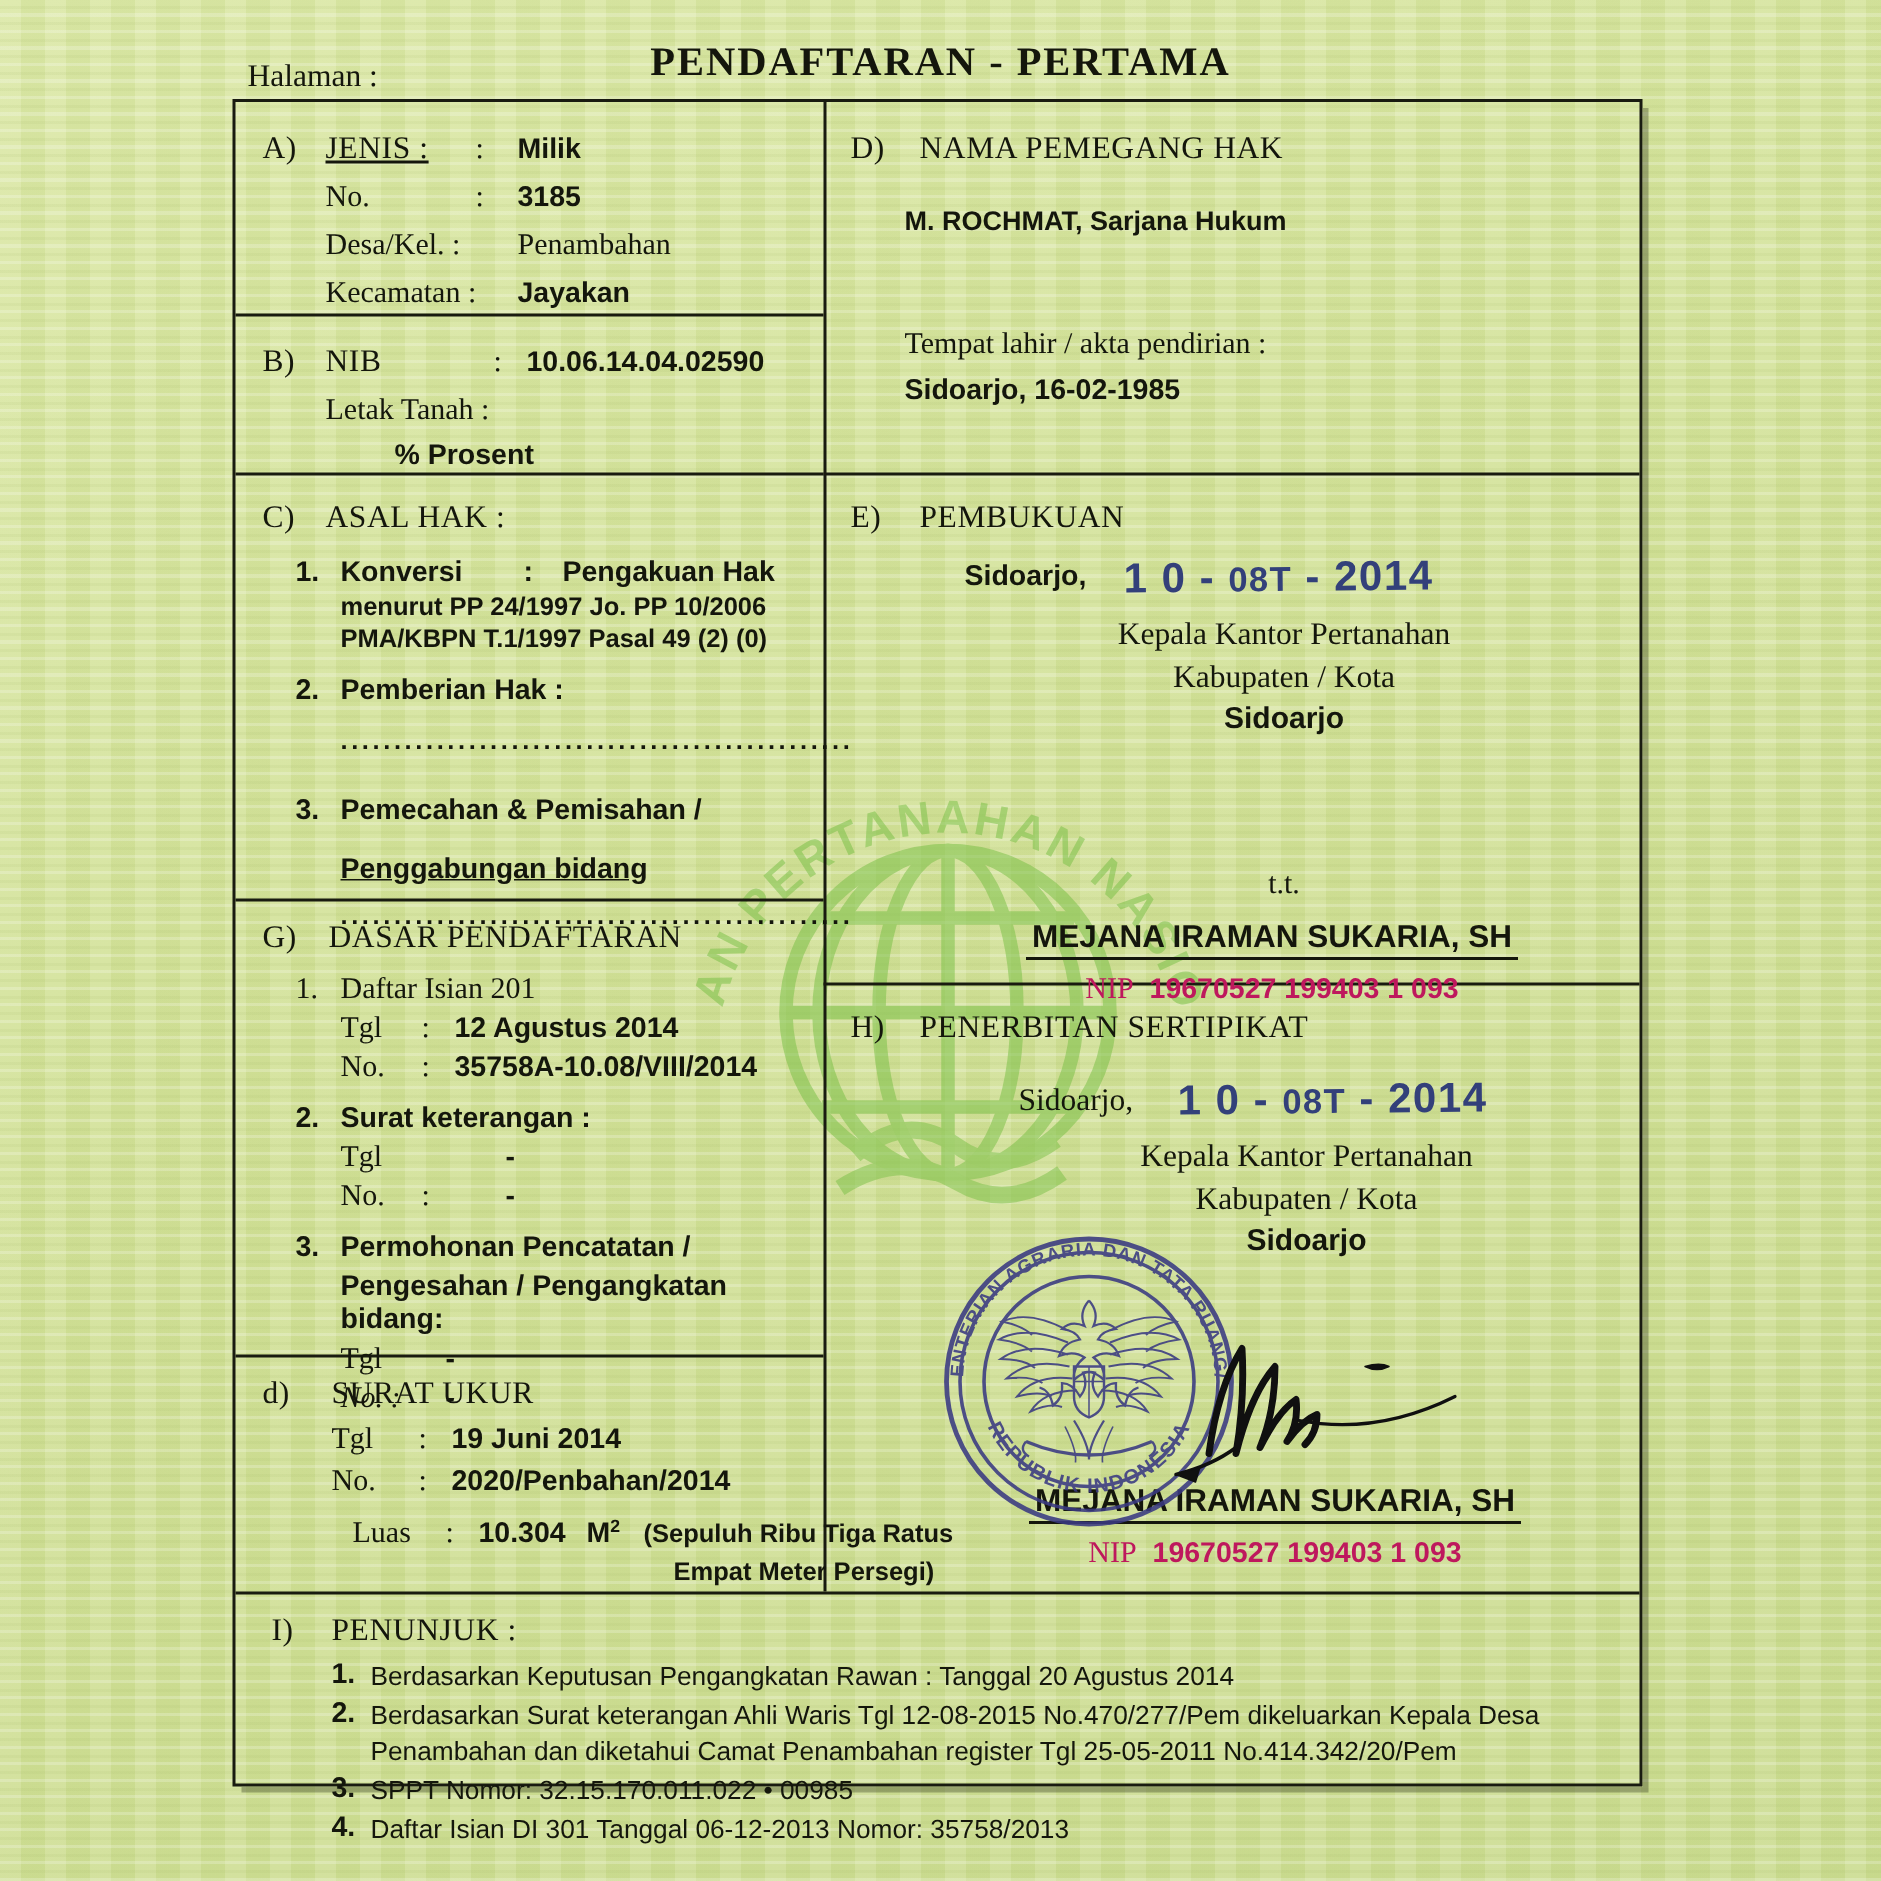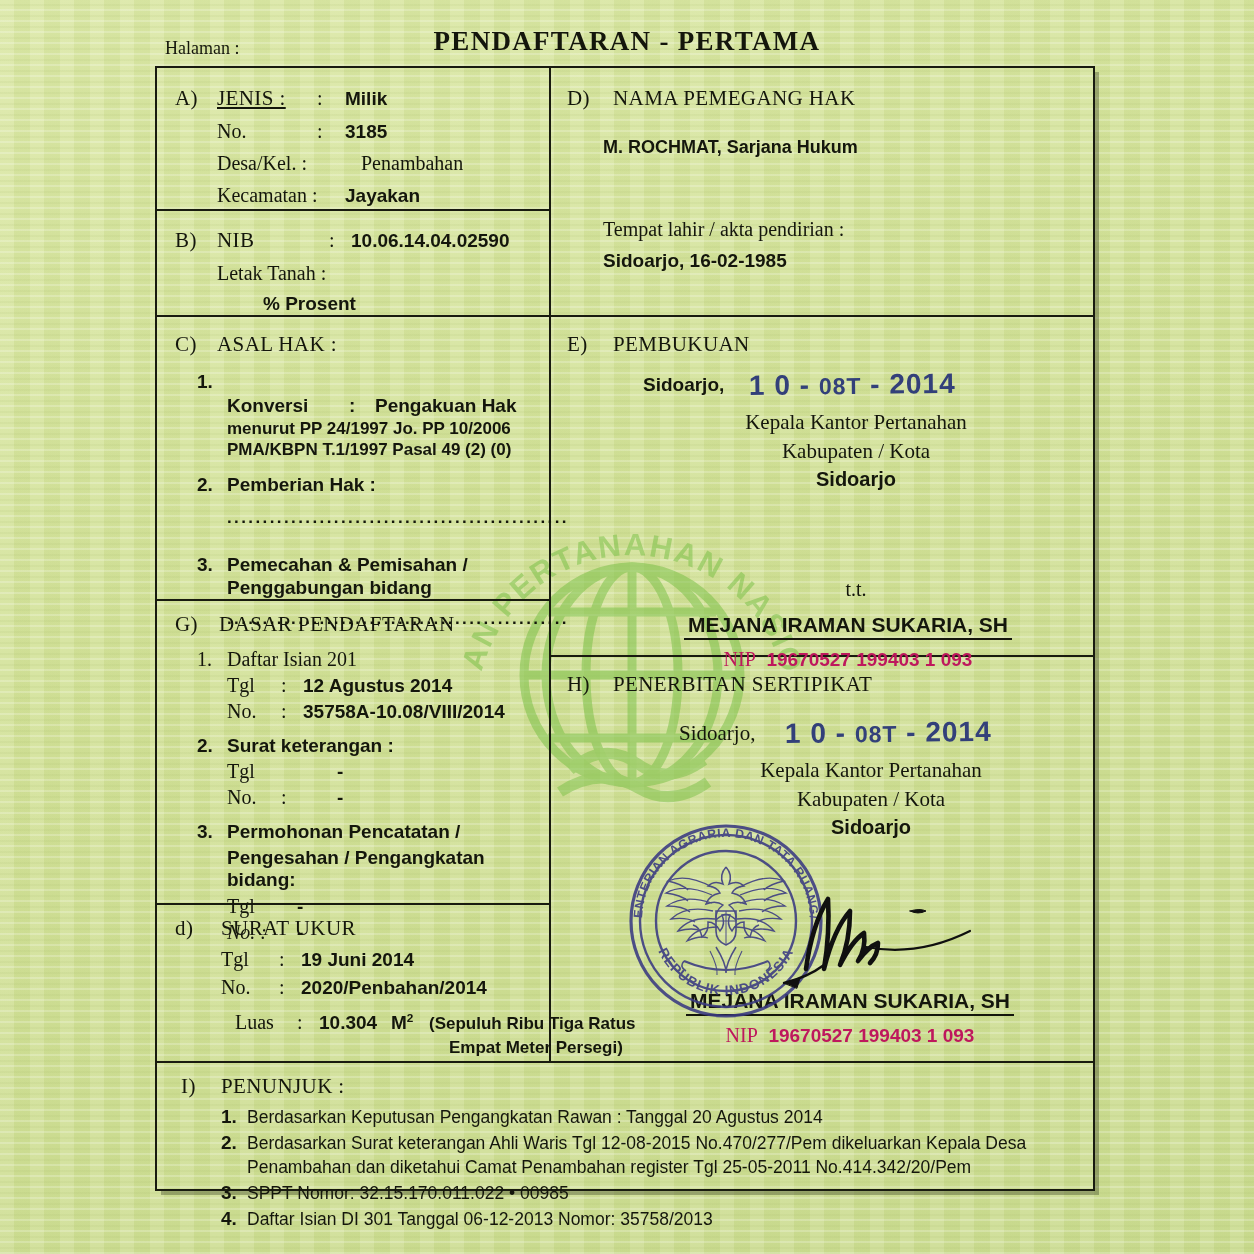--- a/index.html
+++ b/index.html
@@ -69,21 +69,21 @@
     text-align: center;
     font-size: 27px;
     font-weight: bold;
     letter-spacing: 1.3px;
     color: #14160c;
     font-family: "Liberation Serif", serif;
   }
   #halaman {
     position: absolute;
     left: 165px; top: 38px;
-    font-size: 18px;
+    font-size: 21px;
     color: #14160c;
   }
 
   
   .sec { position: absolute; color: #14160c; }
   .hdr    { font-family: "Liberation Serif", serif; font-size: 21px; letter-spacing: .4px; }
 
   .row { display: flex; align-items: baseline; }
 
   .lbl-serif { font-family: "Liberation Serif", serif; font-size: 20px; }
@@ -194,21 +194,21 @@
       <span class="hdr" style="width:42px;">A)</span>
       <span class="hdr" style="width:100px;text-decoration:underline;">JENIS :</span>
       <span class="lbl-serif" style="width:28px;">:</span>
       <span class="val-bold">Milik</span>
     </div>
     <div class="row" style="margin-bottom:9px; padding-left:42px;">
       <span class="lbl-serif" style="width:100px;">No.</span>
       <span class="lbl-serif" style="width:28px;">:</span>
       <span class="val-bold">3185</span>
     </div>
-    <div class="row" style="margin-bottom:9px; padding-left:42px;gap:16px;">
+    <div class="row" style="margin-bottom:9px; padding-left:42px;">
       <span class="lbl-serif" style="width:128px;">Desa/Kel. :</span>
       <span class="val-serif">Penambahan</span>
     </div>
     <div class="row" style="padding-left:42px;">
       <span class="lbl-serif" style="width:128px;">Kecamatan :</span>
       <span class="val-bold">Jayakan</span>
     </div>
   </div>
 
   <div class="sec" style="left:18px; top:160px; width:370px;">
@@ -228,39 +228,39 @@
 
   <div class="sec" style="left:18px; top:264px; width:370px;">
     <div class="row" style="margin-bottom:14px;">
       <span class="hdr" style="width:42px;">C)</span>
       <span class="hdr">ASAL HAK :</span>
     </div>
 
     <div class="item" style="padding-left:22px; margin-bottom:2px;">
       <span class="num">1.</span>
       <span>
-        <span class="val-bold" style="display:inline-block; width:122px;margin-top:24px;">Konversi</span><span class="val-bold" style="display:inline-block; width:26px;">:</span><span class="val-bold">Pengakuan Hak</span>
+        <span class="val-bold" style="display:inline-block; width:122px;">Konversi</span><span class="val-bold" style="display:inline-block; width:26px;">:</span><span class="val-bold">Pengakuan Hak</span>
       </span>
     </div>
     <div style="padding-left:52px;">
       <div class="val-bold" style="font-size:17px; margin-bottom:1px;">menurut PP 24/1997 Jo. PP 10/2006</div>
       <div class="val-bold" style="font-size:17px;">PMA/KBPN T.1/1997 Pasal 49 (2) (0)</div>
     </div>
 
     <div class="item" style="padding-left:22px; margin-top:14px;">
       <span class="num">2.</span>
       <span class="val-bold">Pemberian Hak   :</span>
     </div>
     <div class="dotted" style="padding-left:52px; margin-top:12px;">................................................</div>
 
     <div class="item" style="padding-left:22px; margin-top:26px;">
       <span class="num">3.</span>
       <span>
         <div class="val-bold">Pemecahan &amp; Pemisahan /</div>
-        <div class="val-bold" style="margin-top:1px;">Penggabungan bidang</div>
+        <div class="val-bold" style="margin-top:17px;text-decoration:underline;">Penggabungan bidang</div>
       </span>
     </div>
     <div class="dotted" style="padding-left:52px; margin-top:10px;">................................................</div>
   </div>
 
   <div class="sec" style="left:18px; top:544px; width:372px;">
     <div class="row" style="margin-bottom:11px;">
       <span class="hdr" style="width:44px;">G)</span>
       <span class="hdr">DASAR PENDAFTARAN</span>
     </div>

